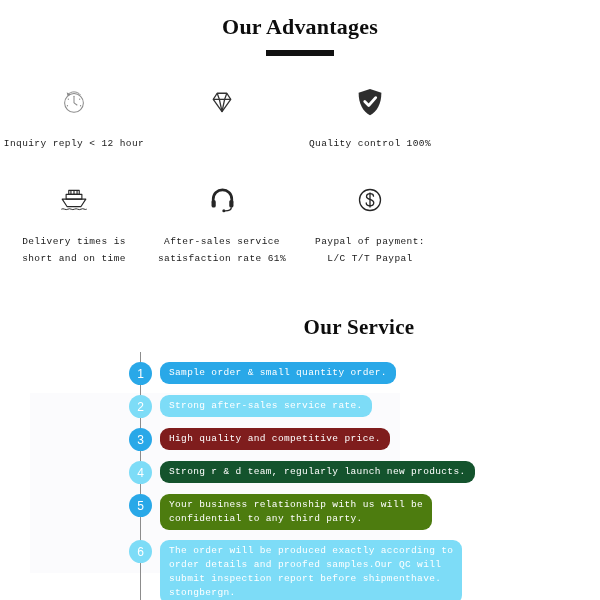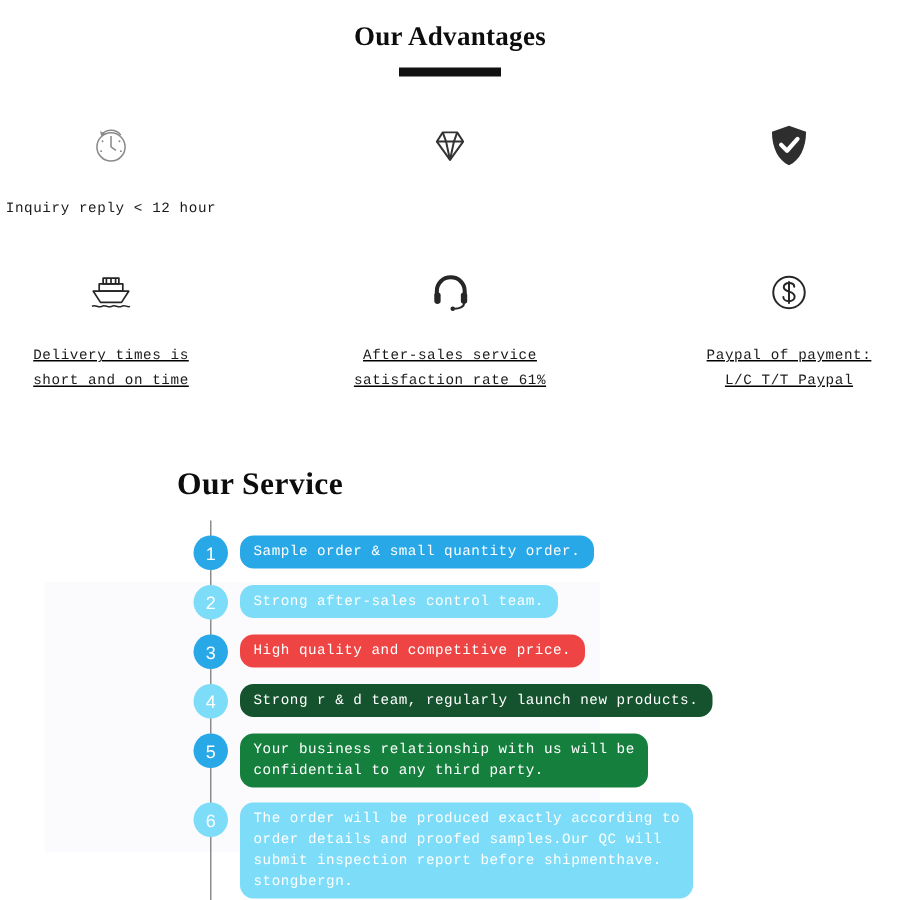--- a/index.html
+++ b/index.html
@@ -16,35 +16,35 @@
   }
 
   
   .adv-section {
     padding-top: 14px;
   }
   .adv-title {
     text-align: center;
     font-family: "Liberation Serif", serif;
     font-weight: bold;
-    font-size: 18px;
+    font-size: 22px;
     color: #0d0d0d;
     letter-spacing: 0.2px;
   }
   .adv-title-bar {
     width: 68px;
     height: 6px;
     background: #111111;
     margin: 10px auto 0 auto;
   }
 
   .adv-grid {
     margin-top: 26px;
     display: flex;
-    justify-content: space-between;
+    justify-content: flex-start;
   }
   .adv-col {
     width: 148px;
     display: flex;
     flex-direction: column;
     align-items: center;
   }
   .adv-icon {
     height: 40px;
     display: flex;
@@ -55,21 +55,20 @@
     margin-top: 13px;
     text-align: center;
     font-size: 9.5px;
     line-height: 17px;
     color: #1a1a1a;
     letter-spacing: 0.4px;
     white-space: pre-line;
   }
   .adv-grid.row2 {
     margin-top: 28px;
-    text-decoration: underline;
   }
 
   
   .svc-section {
     margin-top: 48px;
     padding-left: 118px;
     position: relative;
   }
   .svc-bgpanel {
     position: absolute;
@@ -81,20 +80,21 @@
     z-index: 0;
   }
   .svc-title {
     font-family: "Liberation Serif", serif;
     font-weight: bold;
     font-size: 21px;
     color: #0d0d0d;
     letter-spacing: 0.3px;
     position: relative;
     z-index: 2;
+    text-align: center;
   }
 
   .svc-list {
     margin-top: 22px;
     position: relative;
     z-index: 2;
   }
   .svc-timeline {
     position: absolute;
     left: 22px;
@@ -178,20 +178,21 @@
       </div>
     </div>
 
     <div class="adv-col">
       <div class="adv-icon">
         <svg width="28" height="30" viewBox="0 0 32 34" fill="none">
           <path d="M16 2 L29 6.5 C29 19 24 28.5 16 32 C8 28.5 3 19 3 6.5 Z" fill="#2e2e2e"></path>
           <path d="M10 16.5 L14.5 21 L22.5 12" stroke="#ffffff" stroke-width="3.2" stroke-linecap="round" stroke-linejoin="round" fill="none"></path>
         </svg>
       </div>
+      <div class="adv-caption">Quality control 100%</div>
     </div>
 
   </div>
 
   <div class="adv-grid row2">
 
     <div class="adv-col">
       <div class="adv-icon">
         <svg width="30" height="28" viewBox="0 0 34 32" fill="none" stroke="#262626" stroke-width="1.3" stroke-linejoin="round">
           <rect x="11" y="5" width="12" height="4.5"></rect>
@@ -243,36 +244,36 @@
   <div class="svc-list">
     <div class="svc-timeline"></div>
 
     <div class="svc-item">
       <div class="svc-badge" style="background:#29a8e8">1</div>
       <div class="svc-box" style="background:#29a8e8">Sample order &amp; small quantity order.</div>
     </div>
 
     <div class="svc-item">
       <div class="svc-badge" style="background:#7ddcf7">2</div>
-      <div class="svc-box" style="background:#7ddcf7">Strong after-sales control team.</div>
+      <div class="svc-box" style="background:#7ddcf7">Strong after-sales service rate.</div>
     </div>
 
     <div class="svc-item">
       <div class="svc-badge" style="background:#29a8e8">3</div>
-      <div class="svc-box" style="background:#ef4444">High quality and competitive price.</div>
+      <div class="svc-box" style="background:#7f1d1d">High quality and competitive price.</div>
     </div>
 
     <div class="svc-item">
       <div class="svc-badge" style="background:#7ddcf7">4</div>
       <div class="svc-box" style="background:#14532d">Strong r &amp; d team, regularly launch new products.</div>
     </div>
 
     <div class="svc-item">
       <div class="svc-badge" style="background:#29a8e8">5</div>
-      <div class="svc-box" style="background:#15803d">Your business relationship with us will be
+      <div class="svc-box" style="background:#4d7c0f">Your business relationship with us will be
 confidential to any third party.</div>
     </div>
 
     <div class="svc-item">
       <div class="svc-badge" style="background:#7ddcf7">6</div>
       <div class="svc-box" style="background:#7ddcf7">The order will be produced exactly according to
 order details and proofed samples.Our QC will
 submit inspection report before shipmenthave.
 stongbergn.</div>
     </div>

